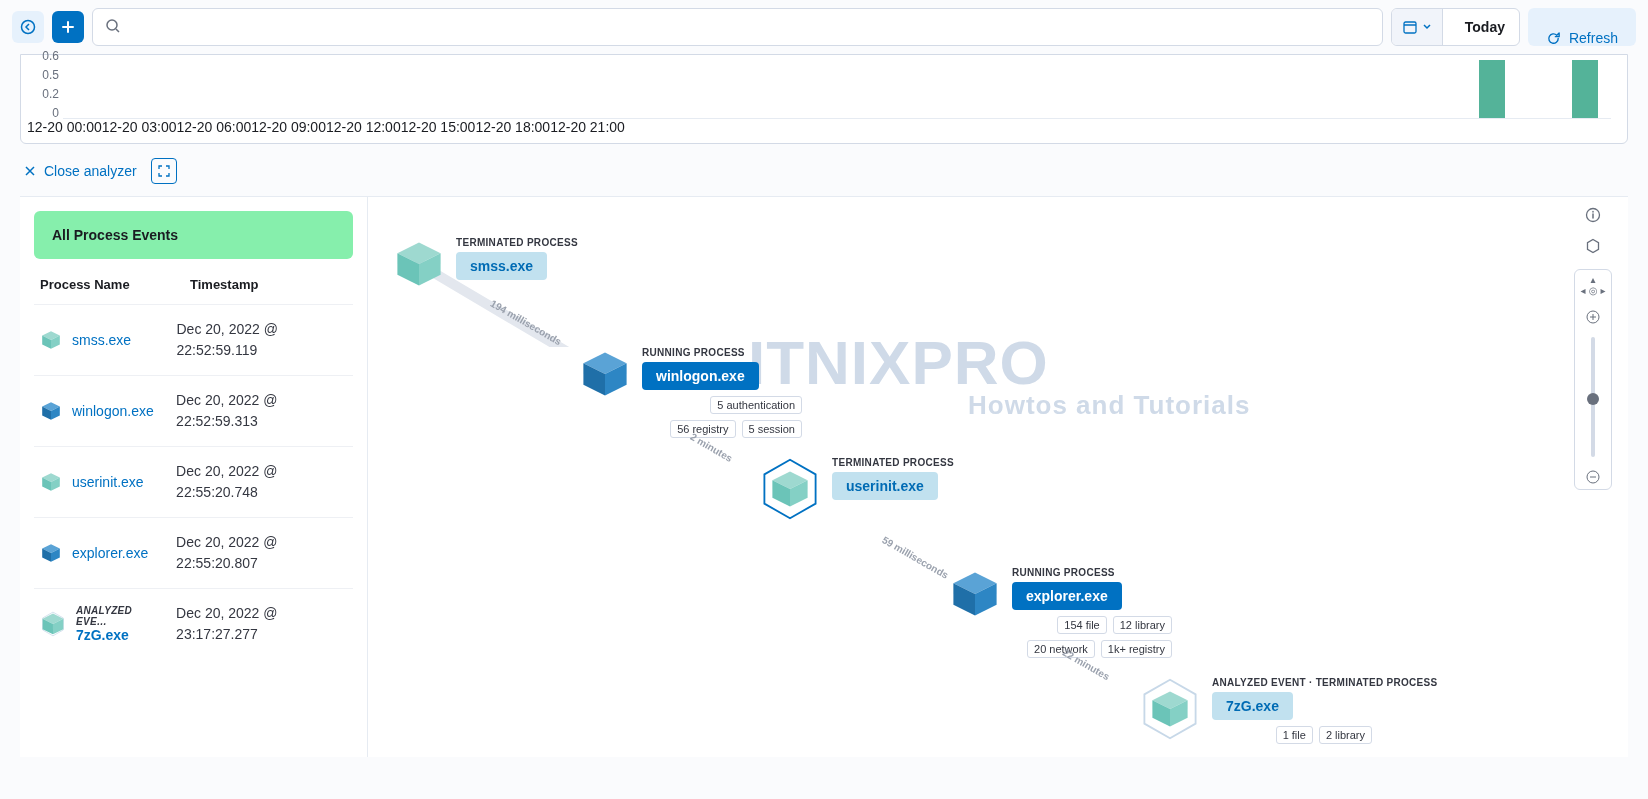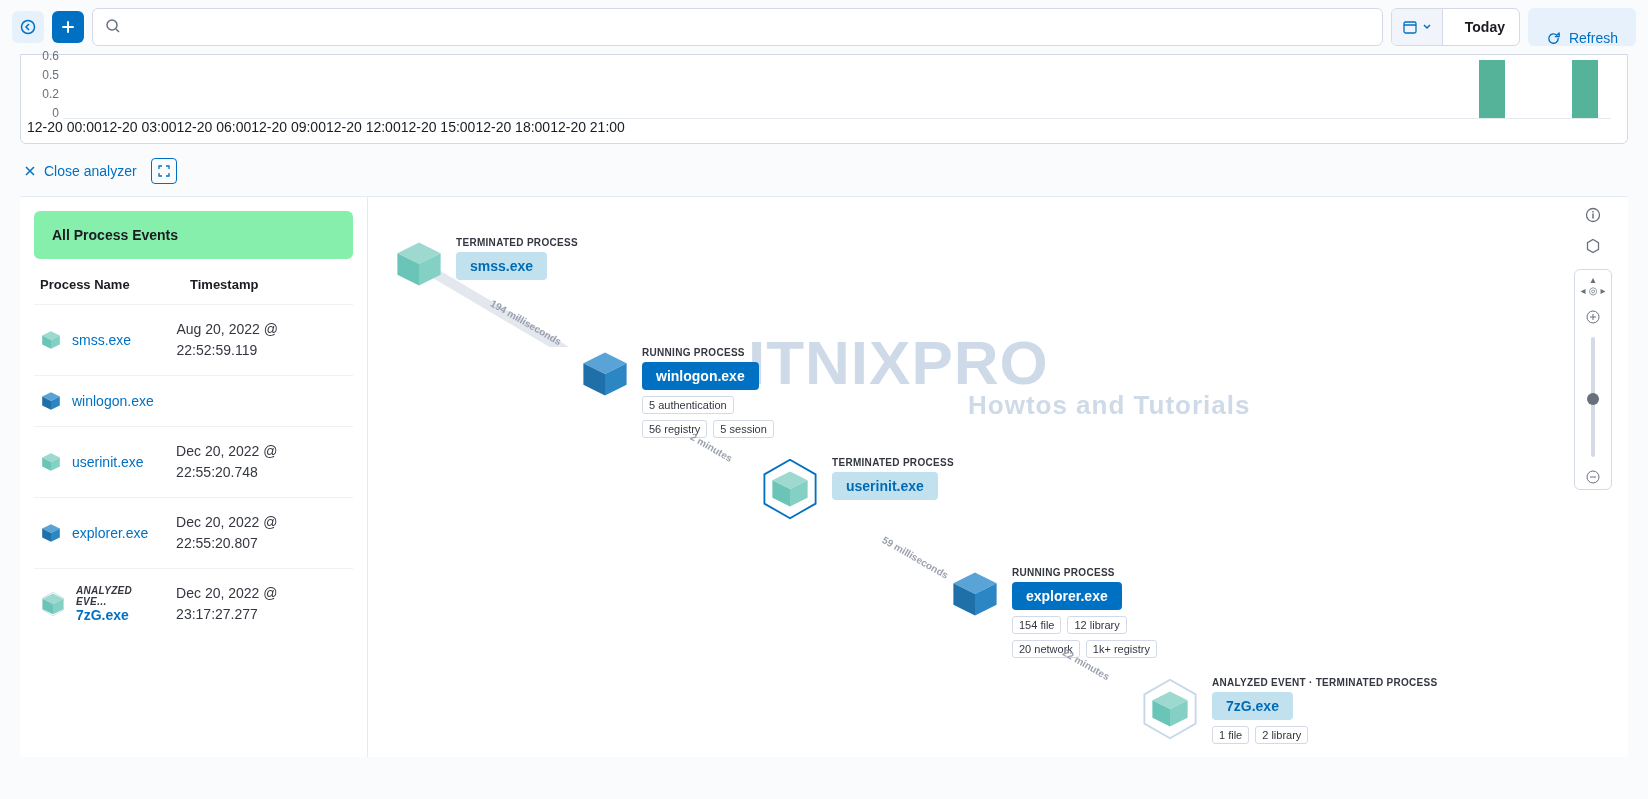--- a/index.html
+++ b/index.html
@@ -50,21 +50,21 @@
 
 .node { position: absolute; display: flex; align-items: flex-start; gap: 10px; }
 .cube { width: 54px; height: 54px; position: relative; flex-shrink: 0; }
 .cube svg { width: 100%; height: 100%; }
 .hex { width: 64px; height: 64px; display: flex; align-items: center; justify-content: center; flex-shrink: 0; }
 .hex .inner-cube { width: 44px; height: 44px; }
 .node-body .label { font-size: 10px; font-weight: 700; color: #343741; letter-spacing: .3px; margin-bottom: 4px; }
 .node-body .name { display: inline-block; font-size: 14px; font-weight: 600; padding: 6px 14px; border-radius: 4px; cursor: pointer; }
 .name.term { background: #c1e1ef; color: #006bb4; }
 .name.run { background: #0071c2; color: #fff; }
-.pills { margin-top: 6px; display: flex; flex-wrap: wrap; gap: 6px; max-width: 160px; }
+.pills { margin-top: 6px; display: flex; flex-wrap: wrap; gap: 6px; max-width: 160px; justify-content: flex-end; }
 .pill { border: 1px solid #d3dae6; border-radius: 3px; padding: 2px 6px; font-size: 11px; color: #343741; background: #fff; cursor: pointer; }
 
 .edge-label { position: absolute; font-size: 10px; color: #9aa1ad; font-weight: 600; transform: rotate(30deg); pointer-events: none; }
 
 
 .map-ctrl { position: absolute; right: 16px; top: 10px; display: flex; flex-direction: column; align-items: center; gap: 10px; }
 .legend-icons { display: flex; flex-direction: column; gap: 10px; font-size: 18px; color: #69707d; }
 .pan-box { border: 1px solid #d3dae6; border-radius: 6px; width: 38px; background: #fff; padding: 4px; display: flex; flex-direction: column; align-items: center; gap: 2px; }
 .pan-grid { display: grid; grid-template-columns: repeat(3, 1fr); width: 30px; gap: 0; color: #69707d; font-size: 10px; text-align: center; }
 .zoom-track { width: 4px; height: 120px; background: #d3dae6; border-radius: 2px; position: relative; margin: 10px 0; }
@@ -158,31 +158,32 @@
     <div id="rows">
         <div class="trow">
           <div class="c1">
             <div class="icon"><svg viewBox="0 0 60 60">
                 <path d="M30 6 L54 18 L30 30 L6 18 Z" fill="#9ed9d0"></path>
                 <path d="M6 18 L30 30 L30 54 L6 42 Z" fill="#6bc4b8"></path>
                 <path d="M54 18 L30 30 L30 54 L54 42 Z" fill="#84d0c5"></path>
               </svg></div>
             <span class="name">smss.exe</span>
           </div>
-          <div class="c2">Aug 20, 2022 @ 22:52:59.119</div>
+          <div class="c2">Dec 20, 2022 @ 22:52:59.119</div>
         </div>
         <div class="trow">
           <div class="c1">
             <div class="icon"><svg viewBox="0 0 60 60">
                 <path d="M30 6 L54 18 L30 30 L6 18 Z" fill="#5aa3d6"></path>
                 <path d="M6 18 L30 30 L30 54 L6 42 Z" fill="#1f6fa8"></path>
                 <path d="M54 18 L30 30 L30 54 L54 42 Z" fill="#2d86c4"></path>
               </svg></div>
             <span class="name">winlogon.exe</span>
           </div>
+          <div class="c2">Dec 20, 2022 @ 22:52:59.313</div>
         </div>
         <div class="trow">
           <div class="c1">
             <div class="icon"><svg viewBox="0 0 60 60">
                 <path d="M30 6 L54 18 L30 30 L6 18 Z" fill="#9ed9d0"></path>
                 <path d="M6 18 L30 30 L30 54 L6 42 Z" fill="#6bc4b8"></path>
                 <path d="M54 18 L30 30 L30 54 L54 42 Z" fill="#84d0c5"></path>
               </svg></div>
             <span class="name">userinit.exe</span>
           </div>

